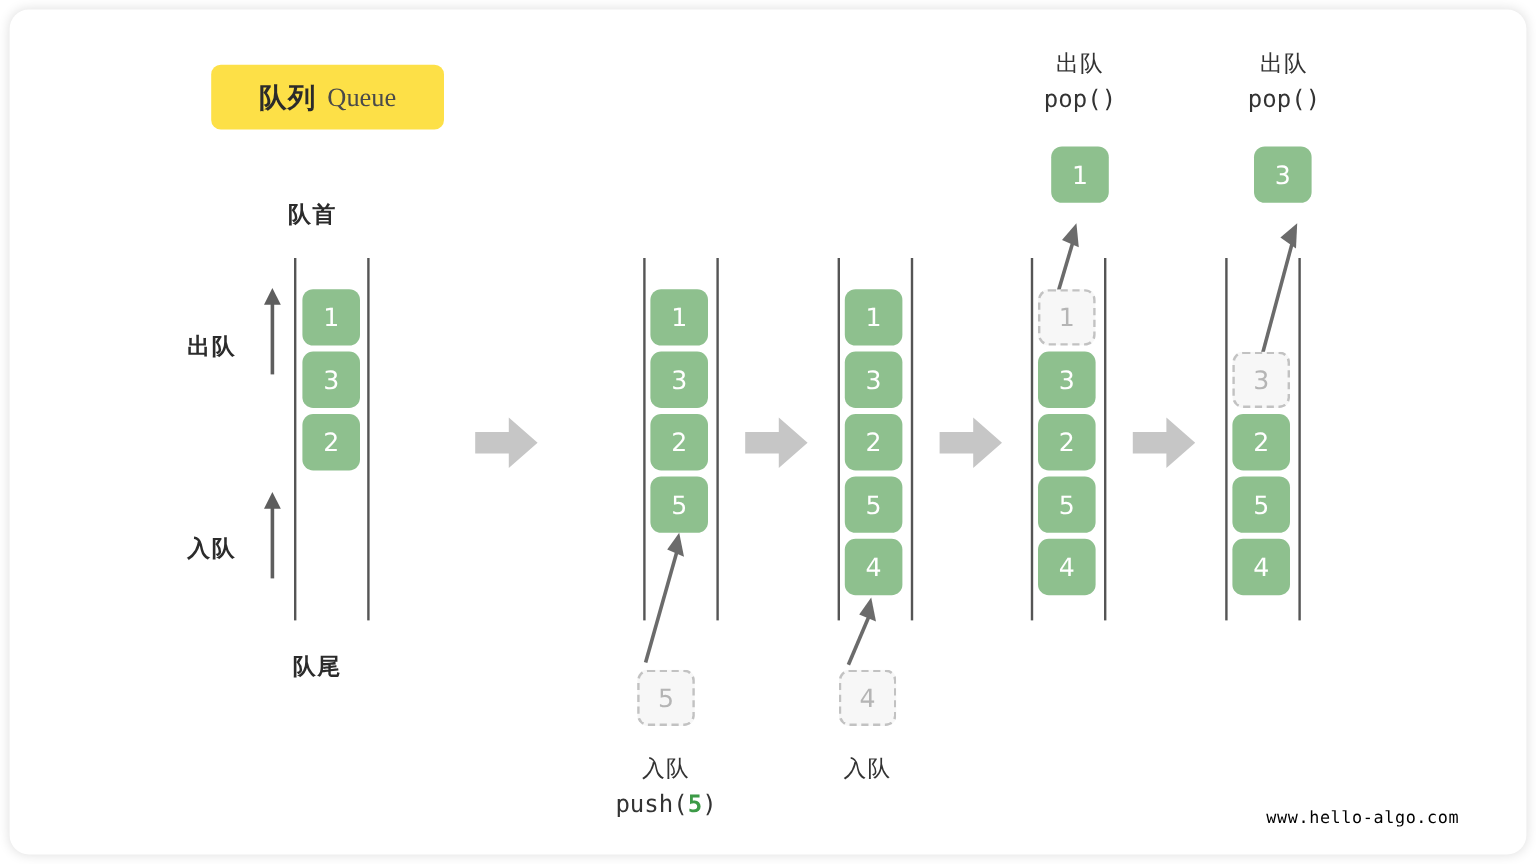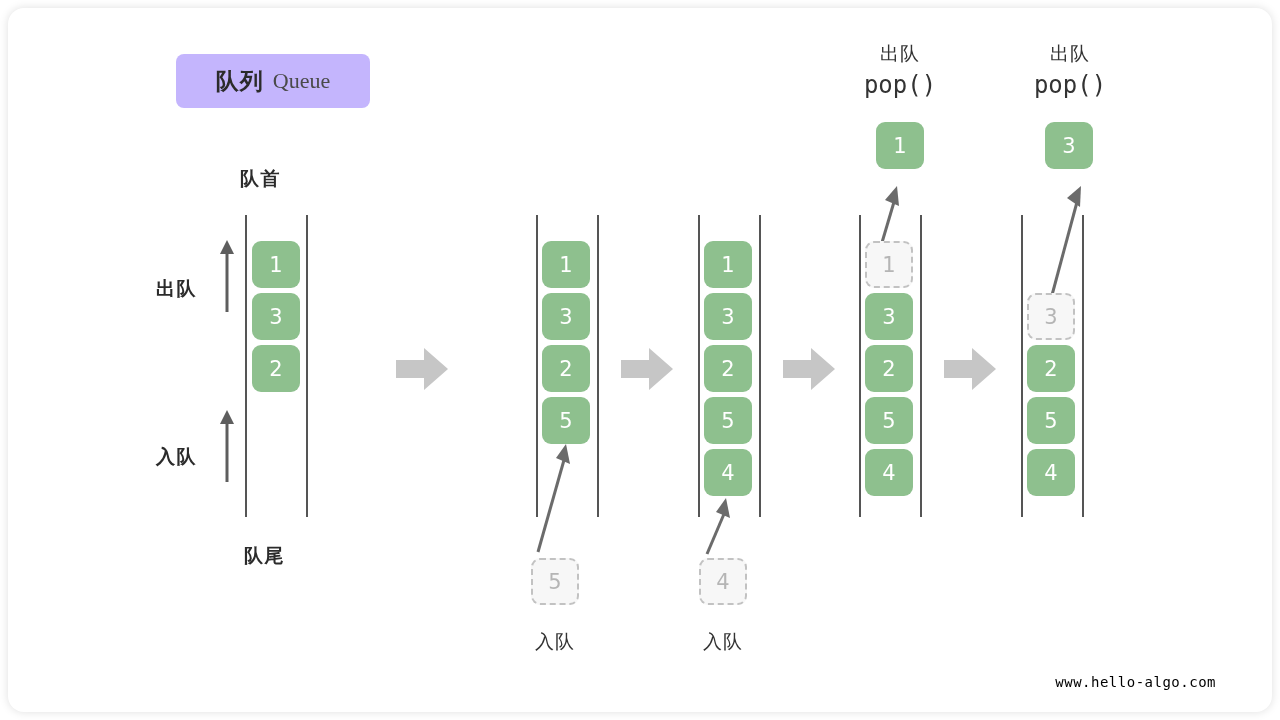--- a/index.html
+++ b/index.html
@@ -23,21 +23,21 @@
     border-radius: 16px;
     box-shadow: 0 0 10px rgba(0,0,0,0.13);
     overflow: hidden;
   }
   .abs { position: absolute; }
 
   
   #title-badge {
     left: 168px; top: 46px;
     width: 194px; height: 54px;
-    background: #c4b5fd;
+    background: #fde047;
     border-radius: 8px;
     display: flex;
     align-items: center;
     justify-content: center;
     gap: 9px;
   }
   #title-badge .cn {
     font-size: 23px;
     font-weight: bold;
     color: #2b2b2b;
@@ -63,21 +63,21 @@
     line-height: 1.45;
   }
   .op-label .cn {
     font-size: 19px;
     color: #333333;
     letter-spacing: 1px;
     display: block;
   }
   .op-label .code {
     font-family: "DejaVu Sans Mono", monospace;
-    font-size: 24px;
+    font-size: 20px;
     color: #333333;
     display: block;
   }
   .op-label .code .num { color: #3c9a47; font-weight: bold; }
 
   
   .rail {
     width: 2px;
     background: #555555;
   }
@@ -166,20 +166,21 @@
 
   <svg class="abs" style="left:520px; top:436px;" width="60" height="110">
     <line x1="10" y1="108" x2="36" y2="16" stroke="#6b6b6b" stroke-width="3"></line>
     <path d="M38 0 L42 20 L28 14 Z" fill="#6b6b6b"></path>
   </svg>
 
   <div class="abs cell ghost" style="left:523px; top:550px;">5</div>
 
   <div class="abs op-label" style="left:457px; top:620px; width:180px;">
     <span class="cn">入队</span>
+    <span class="code"><span>push(</span><span class="num">5</span><span>)</span></span>
   </div>
 
   <svg class="abs step-arrow" style="left:613px; top:338px;" viewBox="0 0 52 46">
     <path d="M0 14 L28 14 L28 2 L52 23 L28 44 L28 32 L0 32 Z" fill="#c6c6c6"></path>
   </svg>
 
   <div class="abs rail" style="left:690px; top:207px; height:302px;"></div>
   <div class="abs rail" style="left:751px; top:207px; height:302px;"></div>
 
   <div class="abs cell full" style="left:696px; top:233px;">1</div>

